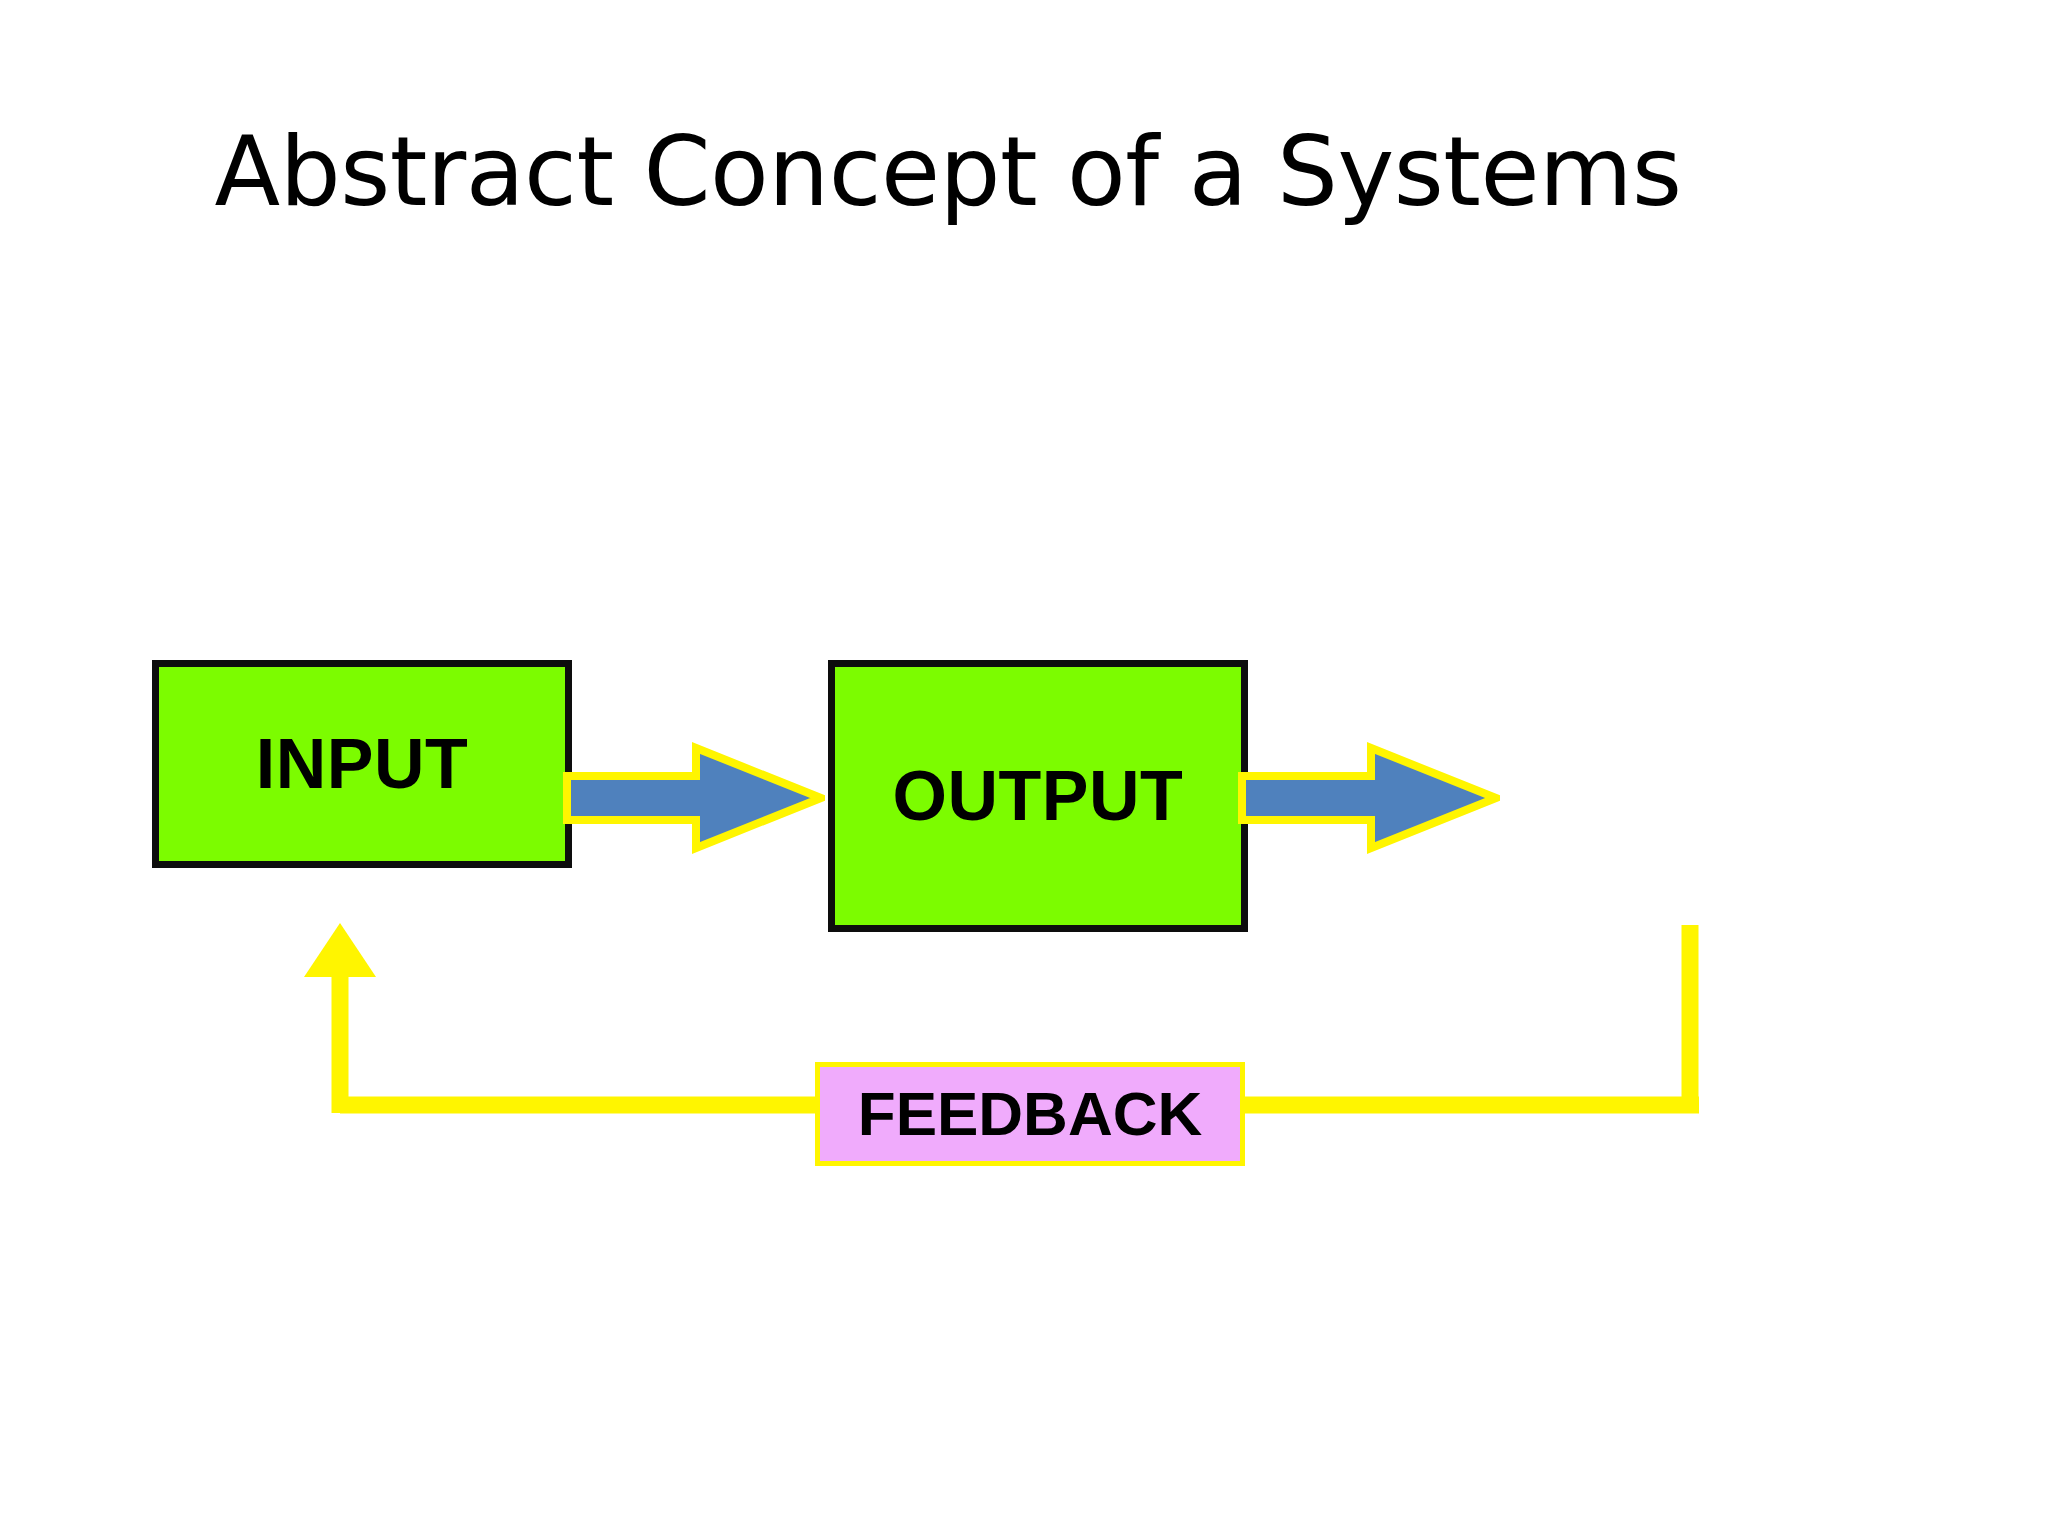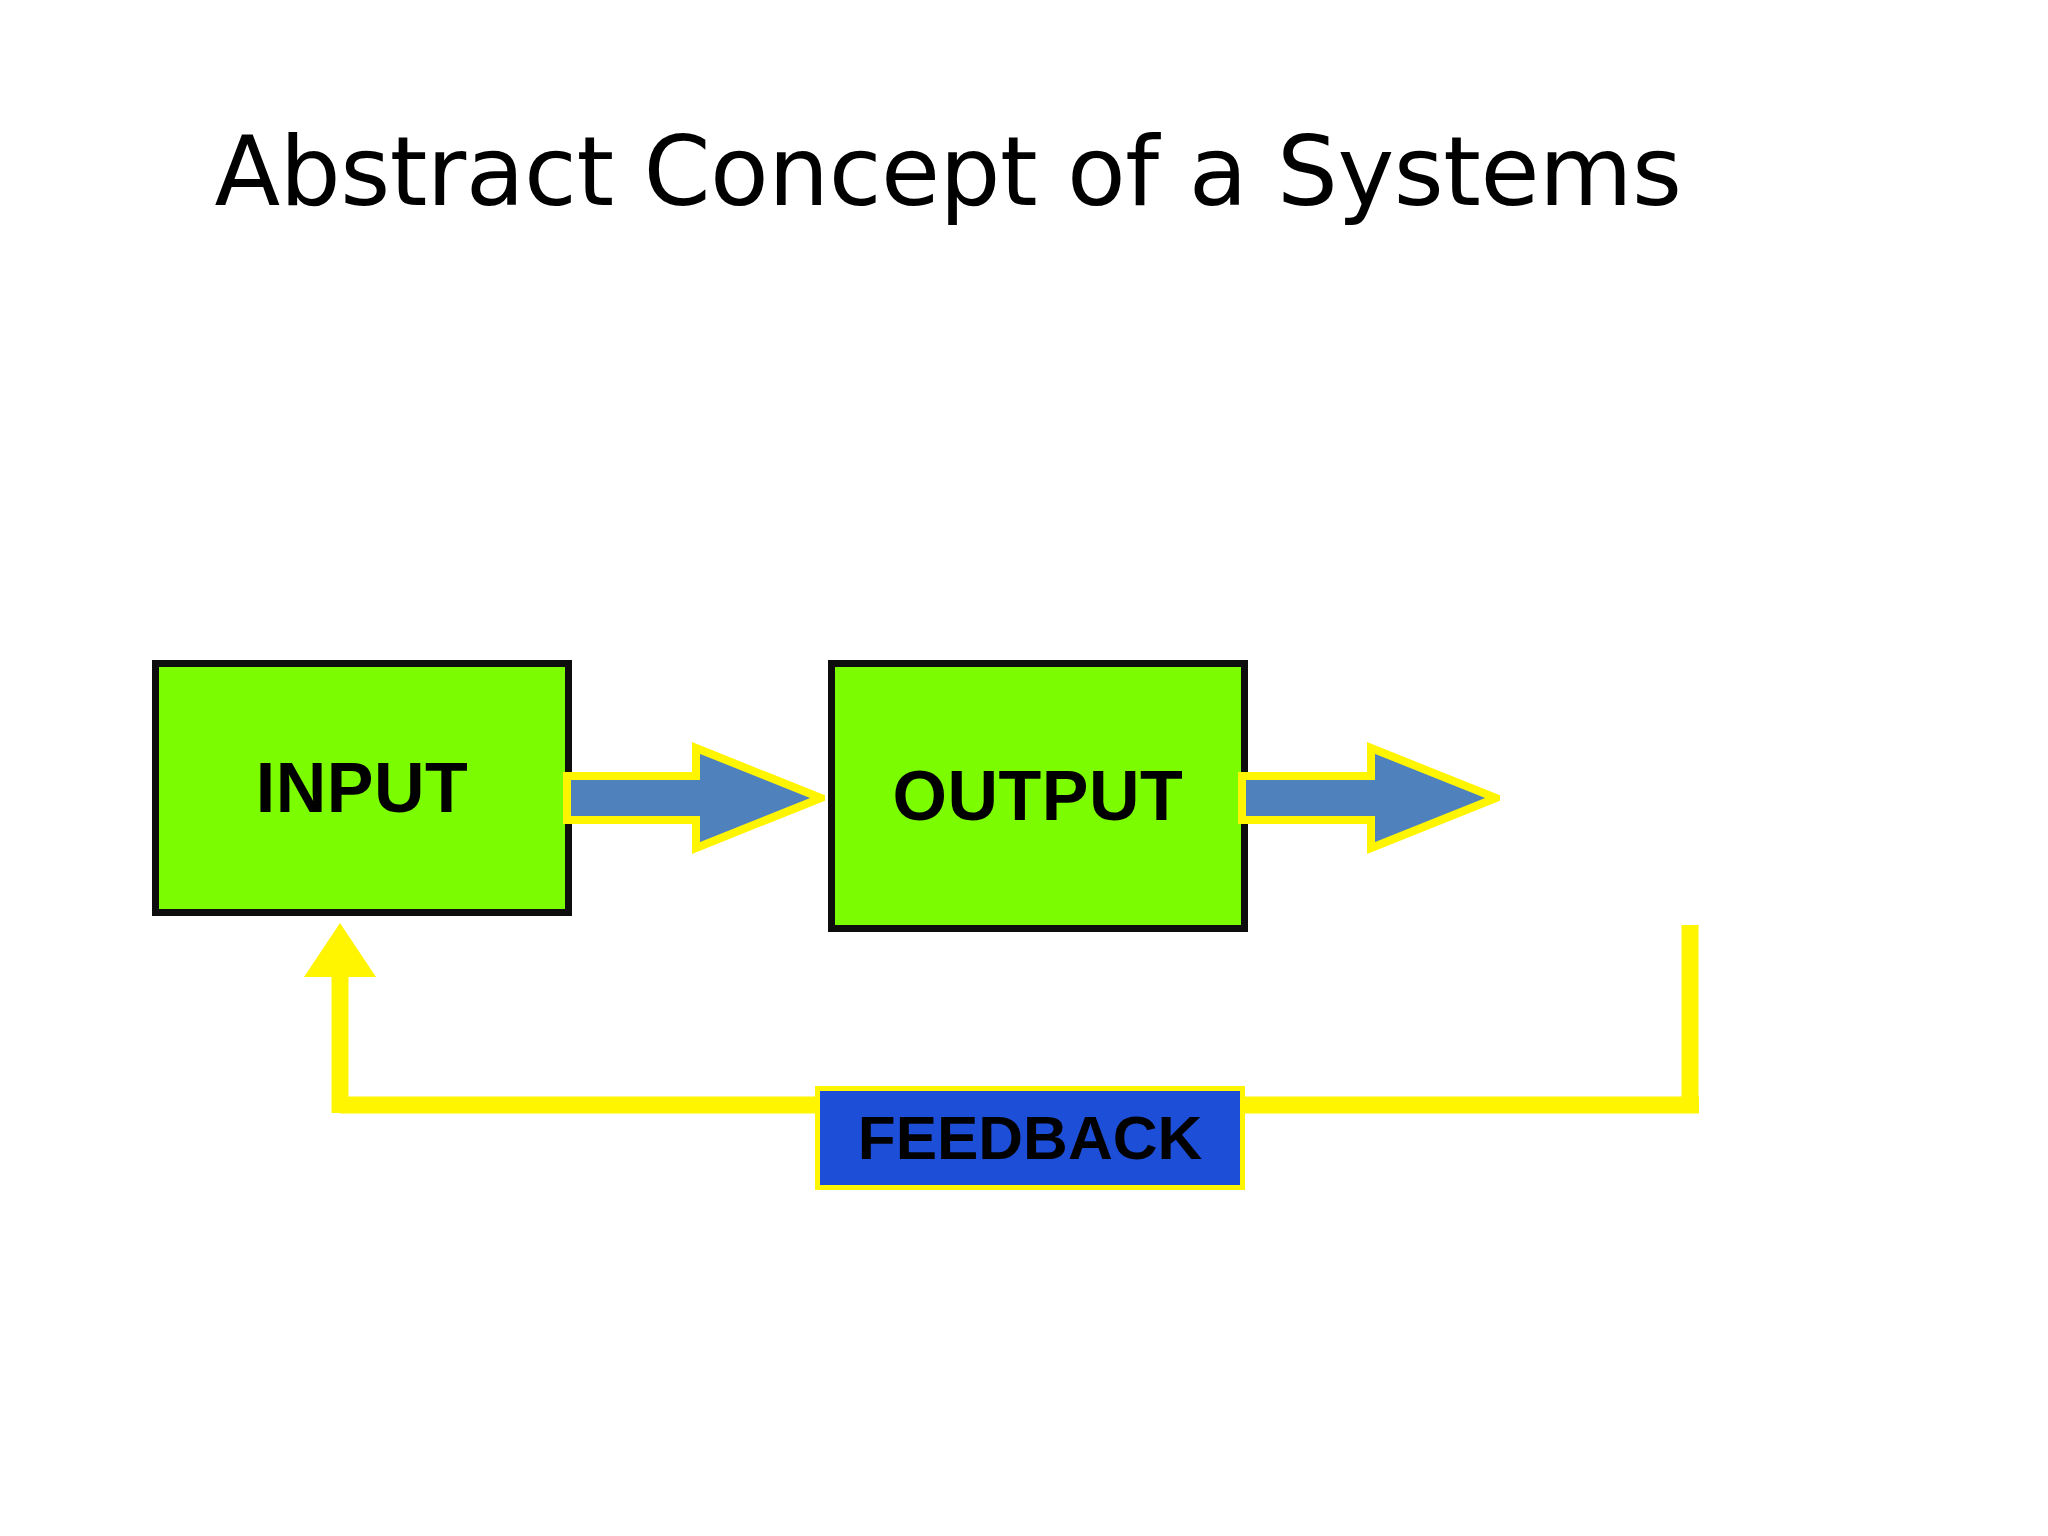--- a/index.html
+++ b/index.html
@@ -45,21 +45,21 @@
   .node-label {
     font-family: "Liberation Sans", sans-serif;
     font-weight: bold;
     font-size: 70px;
     color: #000000;
     letter-spacing: 0.5px;
     line-height: 1;
     white-space: nowrap;
   }
 
-  #box-input   { left: 152px;  top: 660px; width: 420px; height: 256px; }
+  #box-input   { left: 152px;  top: 660px; width: 420px; height: 208px; }
   #box-process { left: 828px;  top: 660px; width: 420px; height: 272px; }
   #box-output  { left: 1487px; top: 660px; width: 410px; height: 272px; }
 
   
   .flow-arrow {
     position: absolute;
     top: 742px;
     width: 262px;
     height: 112px;
   }
@@ -74,28 +74,27 @@
     width: 1430px;
     height: 215px;
   }
 
   #feedback-box {
     position: absolute;
     left: 815px;
     top: 1062px;
     width: 430px;
     height: 104px;
-    background: #1d4ed8;
+    background: #f0abfc;
     border: 5px solid #FFF500;
     box-sizing: border-box;
     display: flex;
     align-items: center;
     justify-content: center;
     z-index: 5;
-    margin-top: 24px;
   }
   #feedback-label {
     font-family: "Liberation Sans", sans-serif;
     font-weight: bold;
     font-size: 62px;
     color: #000000;
     line-height: 1;
     white-space: nowrap;
   }
 </style>

